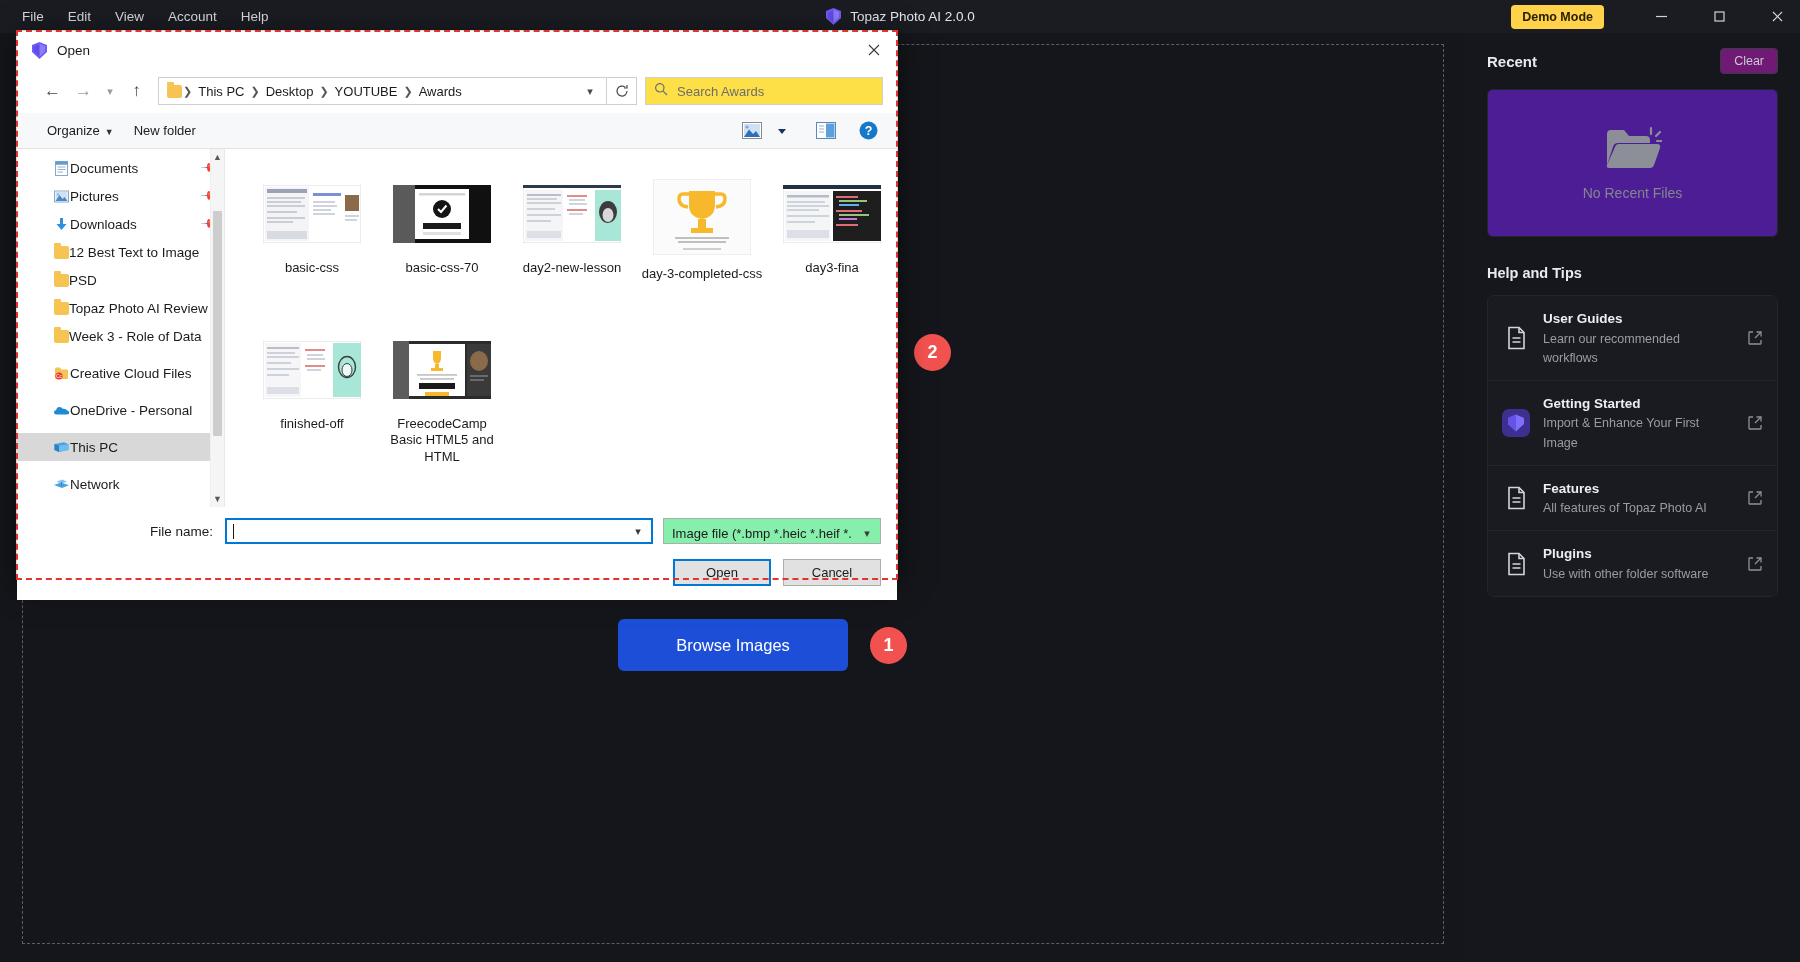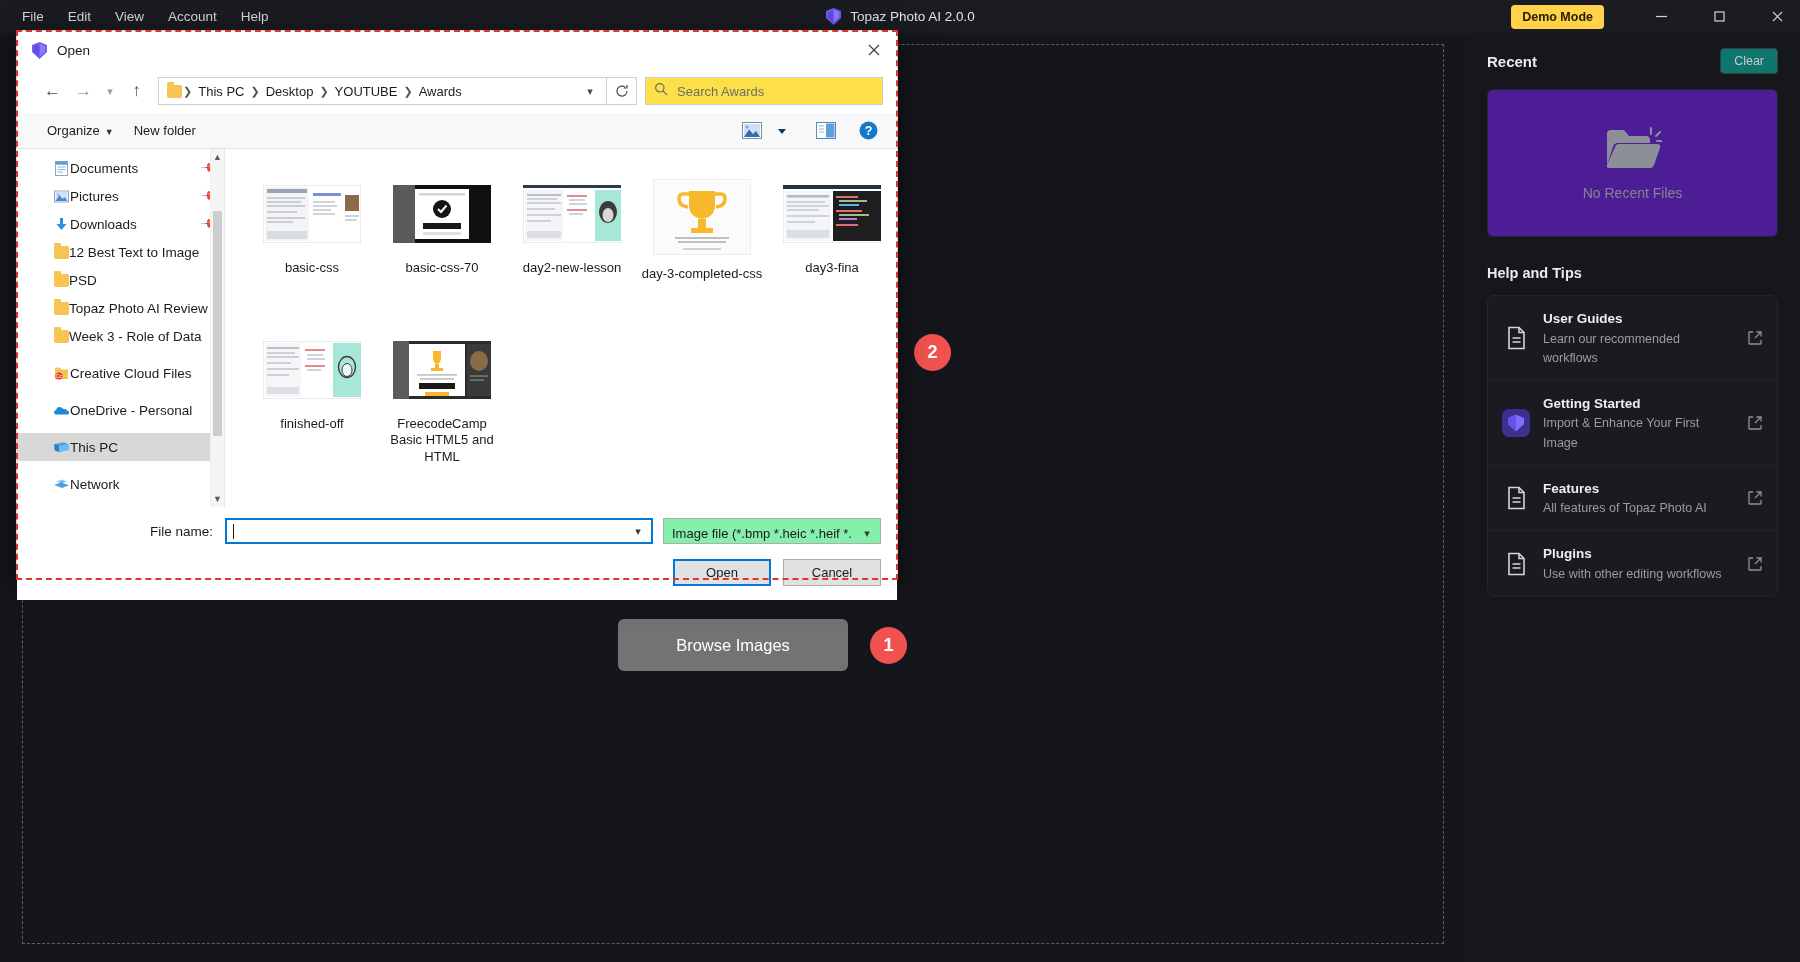--- a/index.html
+++ b/index.html
@@ -51,21 +51,21 @@
   #dropzone {
     position: absolute; left: 22px; top: 11px;
     width: 1422px; height: 900px;
     border: 1px dashed #5b5d68;
   }
   #browse-wrap {
     position: absolute; left: 618px; top: 586px;
     display: flex; align-items: center; gap: 22px;
   }
   #browse-images-button {
-    width: 230px; height: 52px; background: #737373; border-radius: 6px;
+    width: 230px; height: 52px; background: #1d4ed8; border-radius: 6px;
     color: #ffffff; font-size: 16.5px;
     display: flex; align-items: center; justify-content: center;
     cursor: pointer;
   }
   .step-badge {
     width: 37px; height: 37px; border-radius: 50%;
     background: #f2524f; color: #fff; font-size: 18px; font-weight: bold;
     display: flex; align-items: center; justify-content: center;
   }
   #badge-2 { position: absolute; left: 914px; top: 301px; }
@@ -74,21 +74,21 @@
   #right-panel {
     position: absolute; right: 0; top: 33px; width: 335px; height: 929px;
     background: #16171c; padding: 0 22px;
   }
   .panel-head {
     display: flex; align-items: center; justify-content: space-between;
     height: 56px;
   }
   .panel-head-title { color: #e9eaef; font-size: 15px; font-weight: bold; }
   #clear-button {
-    background: #0f766e; border: 1px solid #3a3c45; color: #c9cad0;
+    background: #701a75; border: 1px solid #3a3c45; color: #c9cad0;
     font-size: 12.5px; padding: 5px 13px; border-radius: 4px; cursor: pointer;
   }
   #recent-empty {
     height: 148px; background: #4c1d95; border: 1px solid #24262d;
     border-radius: 6px;
     display: flex; flex-direction: column; align-items: center;
     justify-content: center; gap: 10px;
   }
   #recent-empty-text { color: #84868f; font-size: 14px; }
   #help-tips-title {
@@ -437,21 +437,21 @@
       <span class="help-icon">
         <svg width="28" height="28" viewBox="0 0 28 28" fill="none" stroke="#d3d5dc" stroke-width="1.6">
           <path d="M7 3.5 H17 L22 8.5 V24.5 H7 Z"></path>
             <path d="M17 3.5 V8.5 H22"></path>
           <line x1="10.5" y1="14" x2="18.5" y2="14"></line>
             <line x1="10.5" y1="18" x2="18.5" y2="18"></line>
         </svg>
       </span>
       <span class="help-text">
         <span class="help-title">Plugins</span><br>
-        <span class="help-sub">Use with other editing workflows</span>
+        <span class="help-sub">Use with other folder software</span>
       </span>
       <span class="ext-icon">
         <svg width="16" height="16" viewBox="0 0 16 16" fill="none" stroke="#b6b8c0" stroke-width="1.3">
           <path d="M6 2 H2.5 A.5 .5 0 0 0 2 2.5 V13.5 A.5 .5 0 0 0 2.5 14 H13.5 A.5 .5 0 0 0 14 13.5 V10"></path>
           <path d="M9.5 2 H14 V6.5"></path>
             <path d="M14 2 L8 8"></path>
         </svg>
       </span>
     </div>
 

